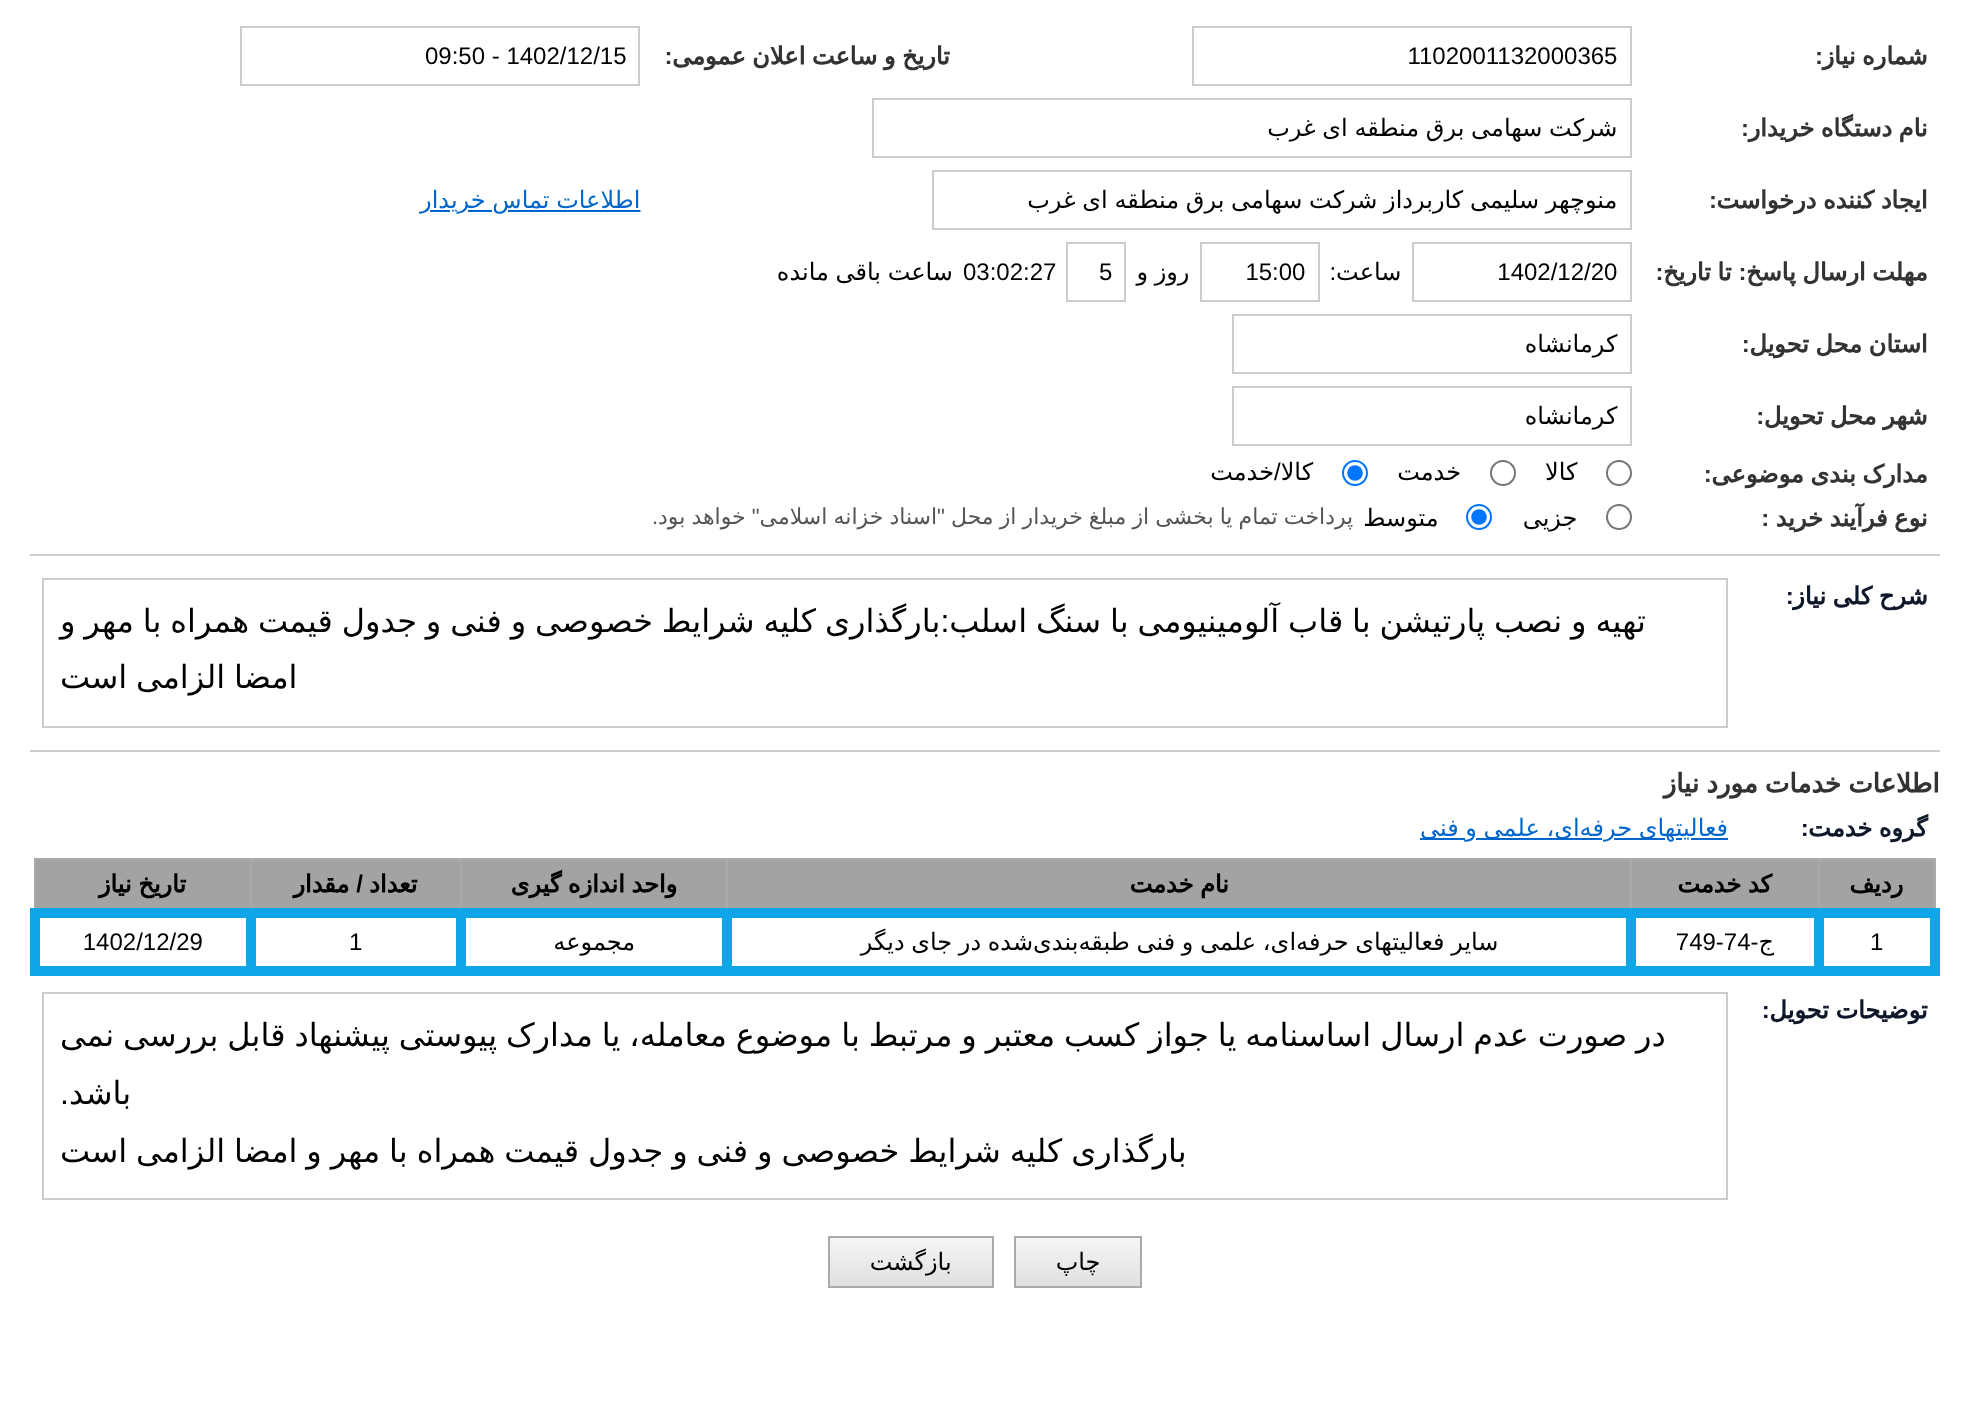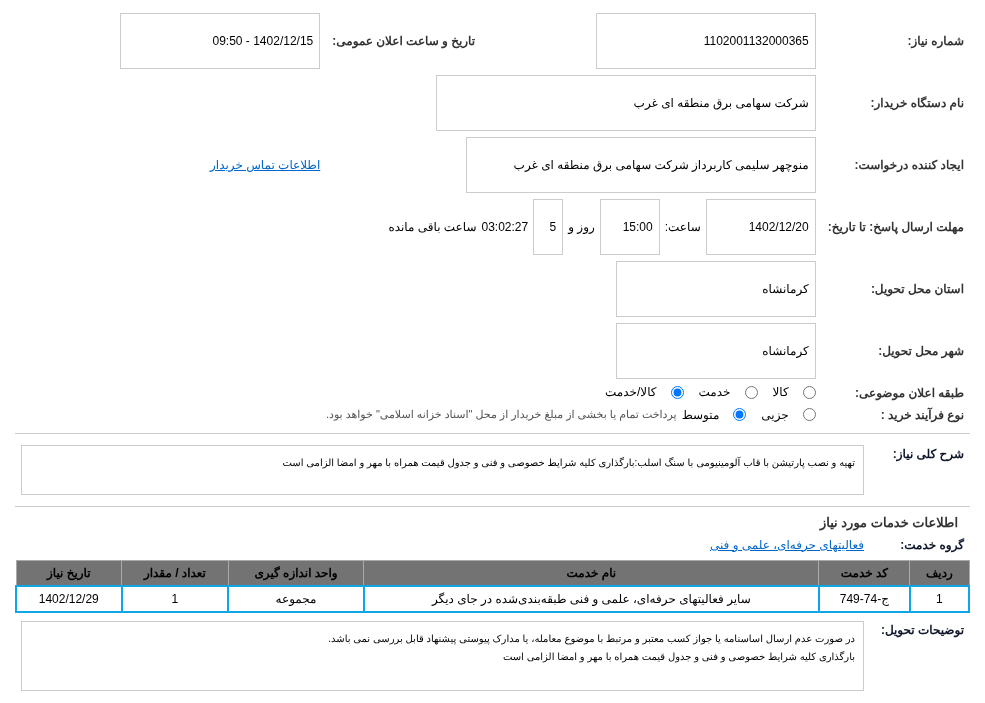--- a/index.html
+++ b/index.html
@@ -23,21 +23,21 @@
       font-size: 15px;
       font-weight: bold;
     }
     .main-content {
       padding: 10px 15px;
     }
     .section-title {
       font-size: 13px;
       font-weight: bold;
       color: #333;
-      margin: 8px 12px 5px 0;
+      margin: 8px 0 5px 0;
     }
     .info-table {
       width: 100%;
       border-collapse: collapse;
       margin-bottom: 5px;
     }
     .info-table td {
       padding: 3px 6px;
       vertical-align: middle;
       font-size: 12px;
@@ -48,21 +48,21 @@
       white-space: nowrap;
       text-align: right;
       width: 120px;
     }
     .value-cell {
       text-align: right;
     }
     .input-box {
       border: 1px solid #ccc;
       background: #fff;
-      padding: 20px 6px;
+      padding: 7px 6px;
       min-height: 22px;
       display: inline-block;
       text-align: right;
     }
     .blue-link {
       color: #0066cc;
       text-decoration: underline;
       cursor: pointer;
     }
     .row-flex {
@@ -74,43 +74,43 @@
       border: none;
       border-top: 1px solid #ccc;
       margin: 8px 0;
     }
     .data-grid {
       width: 100%;
       border-collapse: collapse;
       margin: 5px 0;
     }
     .data-grid th {
-      background: #737373;
+      background: #a3a3a3;
       border: 1px solid #aaa;
       padding: 5px 8px;
       text-align: center;
       font-size: 12px;
       font-weight: bold;
     }
     .data-grid td {
-      border: 2px solid #0ea5e9;
+      border: 5px solid #0ea5e9;
       padding: 5px 8px;
       text-align: center;
       font-size: 12px;
     }
     .data-grid tr:nth-child(even) td { background: #f9f9f9; }
     .data-grid tr:first-child td { background: #fff; }
     .description-box {
       border: 1px solid #ccc;
       padding: 8px;
       background: #fff;
       min-height: 60px;
-      text-align: right;
+      text-align: left;
       line-height: 1.8;
-      font-size: 10px;
+      font-size: 16px;
     }
     .radio-group {
       display: inline-flex;
       gap: 15px;
       align-items: center;
     }
     .radio-item {
       display: inline-flex;
       align-items: center;
       gap: 14px;
@@ -190,21 +190,21 @@
           <div class="input-box" style="width:200px;">کرمانشاه</div>
         </td>
       </tr>
       <tr>
         <td class="label-cell">شهر محل تحویل:</td>
         <td colspan="3" class="value-cell">
           <div class="input-box" style="width:200px;">کرمانشاه</div>
         </td>
       </tr>
       <tr>
-        <td class="label-cell">طبقه اعلان موضوعی:</td>
+        <td class="label-cell">مدارک بندی موضوعی:</td>
         <td colspan="3" class="value-cell">
           <div class="radio-group">
             <div class="radio-item">
               <input type="radio" name="category" style=""> 
                   <span>کالا</span>
             </div>
             <div class="radio-item">
               <input type="radio" name="category" style=""> 
                   <span>خدمت</span>
             </div>

